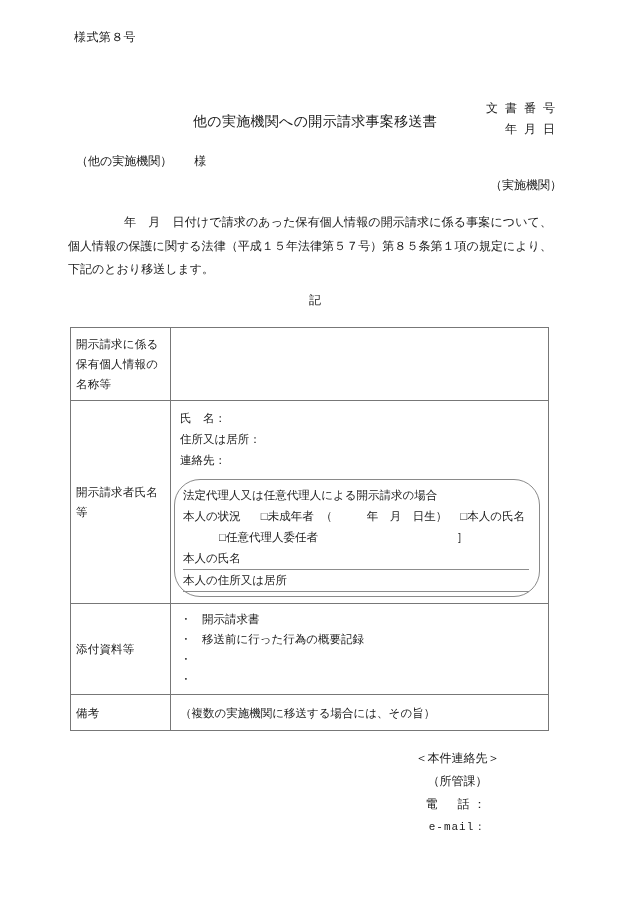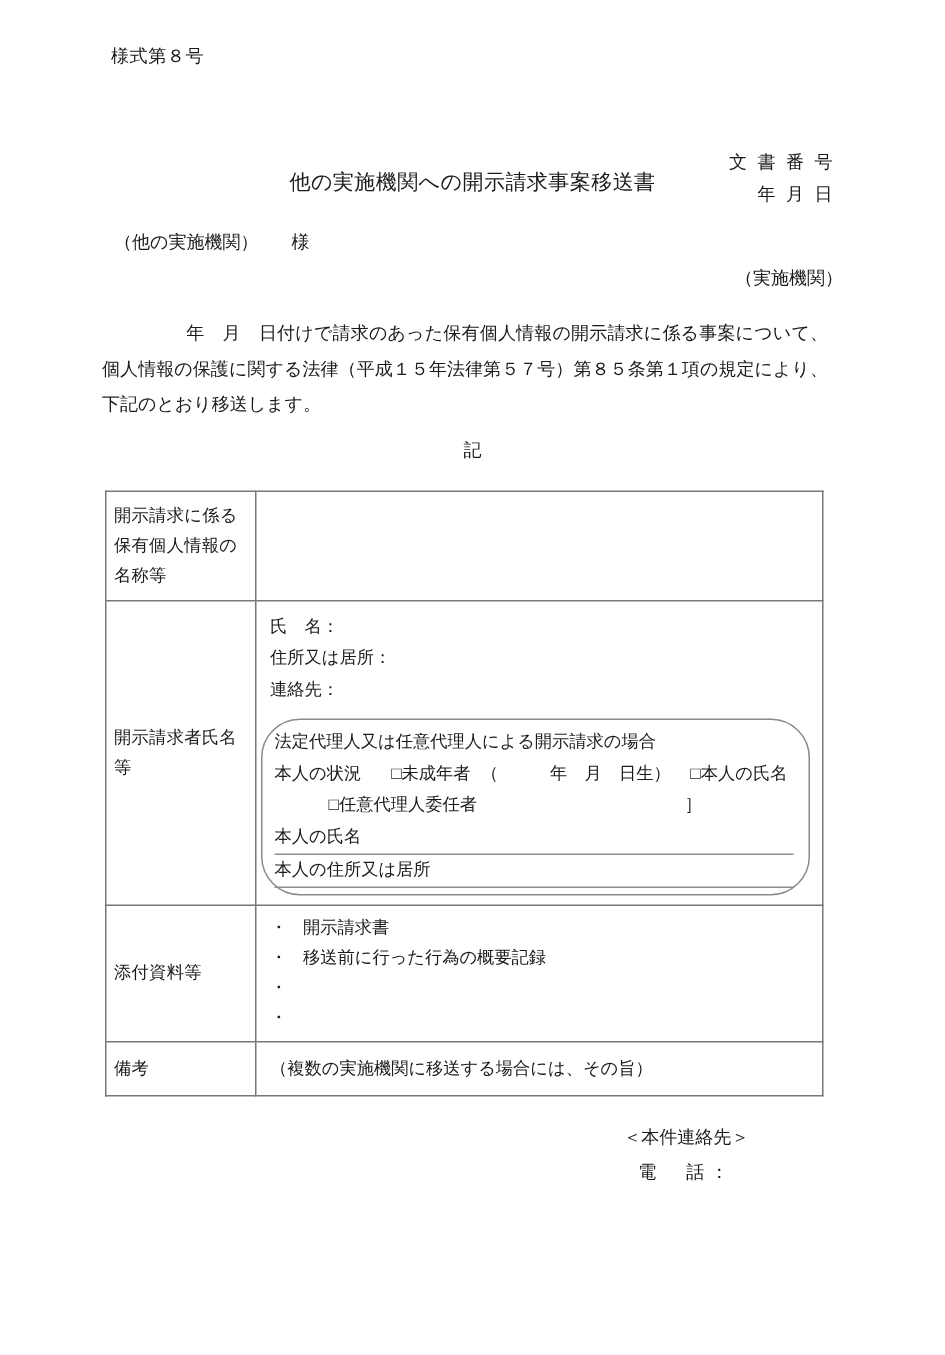--- a/index.html
+++ b/index.html
@@ -316,16 +316,18 @@
         </td>
         <td>
           <div class="remark-body">（複数の実施機関に移送する場合には、その旨）</div>
         </td>
       </tr>
     </tbody>
   </table>
 
   <div class="contact">
     <div class="c-line">＜本件連絡先＞</div>
+    <div class="c-line">（所管課）</div>
     <div class="c-line tel">電　話：</div>
+    <div class="c-line mail">e-mail：</div>
   </div>
 
 </div>
 
 </body></html>

